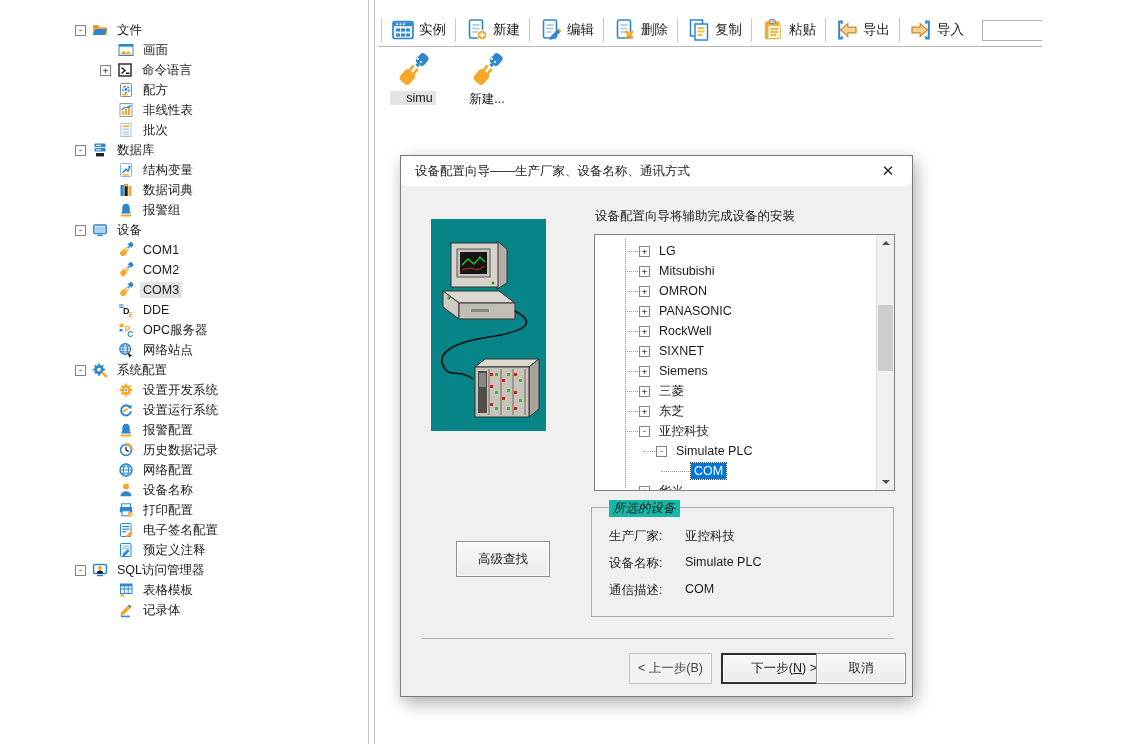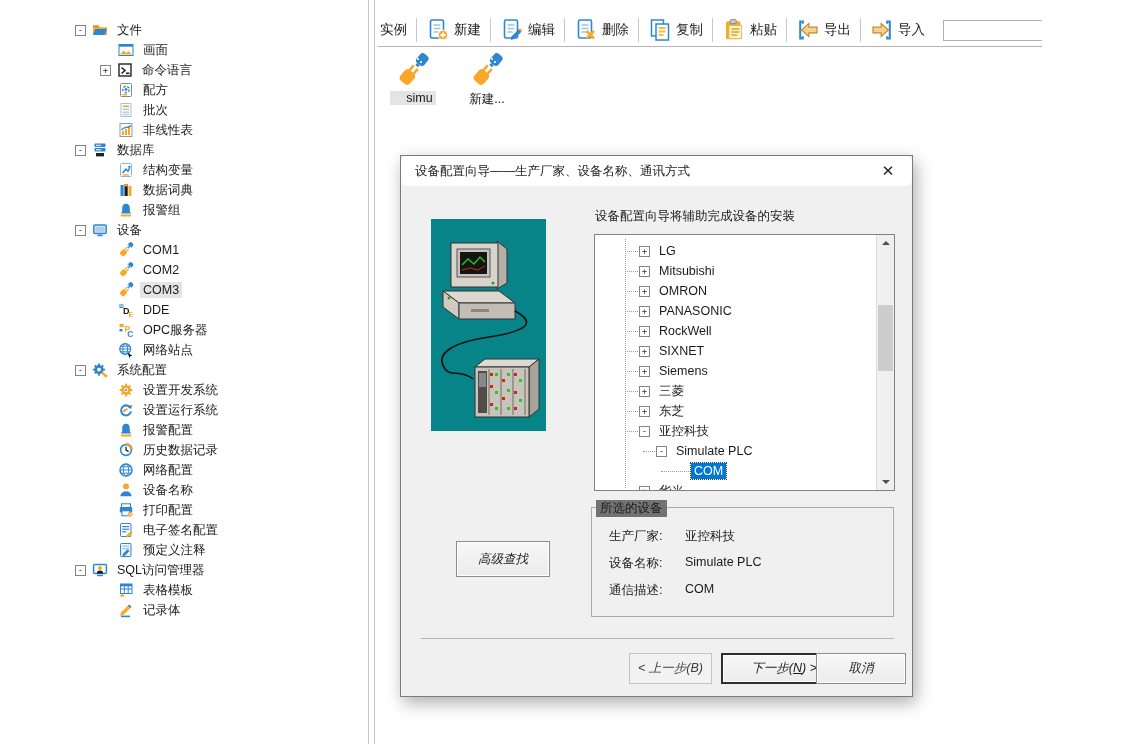--- a/index.html
+++ b/index.html
@@ -14,21 +14,21 @@
   .trow.l1.hasbox{padding-left:100px;}
   .ebox{width:11px;height:11px;box-sizing:border-box;border:1px solid #848484;background:#fff;color:#333;
         font:9px/9px "DejaVu Sans Mono",monospace;text-align:center;margin-right:6px;flex:0 0 auto;}
   .icon16{width:16px;height:16px;margin-right:6px;flex:0 0 auto;}
   .tlabel{padding:1px 3px;}
   .tlabel.sel{background:#e4e4e4;}
   
   #splitter{position:absolute;left:368px;top:0;width:5px;height:744px;border-left:1px solid #c6c6c6;border-right:1px solid #c6c6c6;background:#fff;}
   
   #toolbar{position:absolute;left:378px;top:14px;width:664px;height:32px;display:flex;align-items:center;
-           border-bottom:1px solid #b5b5b5;overflow:hidden;background:#fff;justify-content:center;}
+           border-bottom:1px solid #b5b5b5;overflow:hidden;background:#fff;}
   .tsep{width:1px;height:24px;background:#c9c9c9;margin:0 3px;flex:0 0 auto;}
   .tbtn{display:flex;align-items:center;gap:4px;padding:0 6px;flex:0 0 auto;cursor:default;}
   .tbtn .icon24{width:24px;height:24px;}
   .tbtn .tlab{font-size:13.5px;}
   #tb-search{width:128px;height:19px;border:1px solid #b0b0b0;margin-left:12px;font-size:12px;padding:0 4px;outline:none;flex:0 0 auto;}
   
   #devices{position:absolute;left:388px;top:52px;display:flex;}
   .dev{width:50px;margin-right:24px;text-align:center;}
   .dev .dicon{width:36px;height:36px;margin:0 auto;}
   .dev .dlabel{margin-top:3px;font-size:12.5px;display:inline-block;padding:0 3px;}
@@ -53,27 +53,27 @@
   .mrow .mlabel.sel{background:#0078d7;color:#fff;outline:1px dotted #404040;}
   
   #vsb{position:absolute;right:0;top:0;width:17px;bottom:0;background:#f0f0f0;border-left:1px solid #dcdcdc;}
   .sb-arrow{position:absolute;left:0;width:17px;height:16px;display:flex;align-items:center;justify-content:center;}
   .sb-arrow:after{content:"";border:4px solid transparent;}
   #sb-up{top:0;}   #sb-up:after{border-bottom-color:#505050;margin-top:-4px;}
   #sb-down{bottom:0;} #sb-down:after{border-top-color:#505050;margin-bottom:-4px;}
   #sb-thumb{position:absolute;left:1px;right:1px;top:70px;height:66px;background:#cdcdcd;}
   
   #groupbox{position:absolute;left:190px;top:351px;width:303px;height:110px;border:1px solid #ababab;box-sizing:border-box;}
-  #gb-legend{position:absolute;top:-8px;left:4px;background:#737373;padding:0 4px;font-size:12.5px;}
+  #gb-legend{position:absolute;top:-8px;left:17px;background:#14b8a6;padding:0 4px;font-size:12.5px;font-style:italic;}
   #gb-rows{padding-top:20px;}
   .gbrow{display:flex;margin:0 0 10px 17px;font-size:12.5px;}
   .gbrow .gl{width:76px;}
   
   button{font-family:"Liberation Sans","DejaVu Sans",sans-serif;font-size:12.5px;color:#1a1a1a;
-         background:linear-gradient(#f8f8f8,#ebebeb);border:1px solid #8e8e8e;box-shadow:inset 0 0 0 1px #fff;cursor:default;font-style:italic;}
+         background:linear-gradient(#f8f8f8,#ebebeb);border:1px solid #8e8e8e;box-shadow:inset 0 0 0 1px #fff;cursor:default;}
   #adv-btn{position:absolute;left:55px;top:385px;width:94px;height:36px;}
   #foot-sep{position:absolute;left:20px;right:18px;top:482px;border-top:1px solid #b5b5b5;}
   #back-btn{position:absolute;left:228px;top:497px;width:83px;height:31px;color:#404040;background:#f2f2f2;border-color:#c3c3c3;box-shadow:none;}
   #next-btn{position:absolute;left:320px;top:497px;width:103px;height:31px;border:1px solid #2f2f2f;box-shadow:inset 0 0 0 1px #2f2f2f, inset 0 0 0 2px #fff;text-align:right;}
   #cancel-btn{position:absolute;left:415px;top:497px;width:90px;height:31px;}
   .u{text-decoration:underline;}
 </style>
 </head>
 <body>
 
@@ -117,40 +117,40 @@
           <circle cx="8" cy="7.5" r="3.2" fill="none" stroke="#2e86d0" stroke-width="1.4" stroke-dasharray="2.4 1.6"></circle>
           <circle cx="8" cy="7.5" r="1.4" fill="#2e86d0"></circle>
           <rect x="4" y="12" width="5" height="1.4" fill="#f8a828"></rect>
         </svg>
       </span>
       <span class="tlabel">配方</span>
     </div>
     <div class="trow l1">
       <span class="icon16">
         <svg viewBox="0 0 16 16" width="16" height="16" style="overflow:visible">
+          <rect x="2" y="1.5" width="12" height="13" fill="#fff" stroke="#999"></rect>
+          <rect x="4" y="9" width="2" height="4" fill="#f8a828"></rect>
+          <rect x="7" y="7" width="2" height="6" fill="#f8a828"></rect>
+          <rect x="10" y="5" width="2" height="8" fill="#f8a828"></rect>
+          <path d="M3.5 8 C6 3.5 10 7 13 3.5" stroke="#2e86d0" fill="none" stroke-width="1.4"></path>
+        </svg>
+      </span>
+      <span class="tlabel">非线性表</span>
+    </div>
+    <div class="trow l1">
+      <span class="icon16">
+        <svg viewBox="0 0 16 16" width="16" height="16" style="overflow:visible">
           <rect x="3" y="1.5" width="10" height="13" fill="#fff" stroke="#9cc4e4"></rect>
           <rect x="4.8" y="3.5" width="6.4" height="1.6" fill="#f8a828"></rect>
           <rect x="4.8" y="6.5" width="6.4" height="1.6" fill="#aacfec"></rect>
           <rect x="4.8" y="9.5" width="6.4" height="1.6" fill="#aacfec"></rect>
           <rect x="4.8" y="12" width="6.4" height="1.2" fill="#aacfec"></rect>
         </svg>
       </span>
       <span class="tlabel">批次</span>
-    </div>
-    <div class="trow l1">
-      <span class="icon16">
-        <svg viewBox="0 0 16 16" width="16" height="16" style="overflow:visible">
-          <rect x="2" y="1.5" width="12" height="13" fill="#fff" stroke="#999"></rect>
-          <rect x="4" y="9" width="2" height="4" fill="#f8a828"></rect>
-          <rect x="7" y="7" width="2" height="6" fill="#f8a828"></rect>
-          <rect x="10" y="5" width="2" height="8" fill="#f8a828"></rect>
-          <path d="M3.5 8 C6 3.5 10 7 13 3.5" stroke="#2e86d0" fill="none" stroke-width="1.4"></path>
-        </svg>
-      </span>
-      <span class="tlabel">非线性表</span>
     </div>
     <div class="trow l0 hasbox">
       <span class="ebox">-</span>
       <span class="icon16">
         <svg viewBox="0 0 16 16" width="16" height="16" style="overflow:visible">
           <rect x="2.5" y="1.5" width="11" height="3.6" rx=".8" fill="#2e86d0"></rect>
           <rect x="2.5" y="6" width="11" height="3.6" rx=".8" fill="#2e86d0"></rect>
           <rect x="4" y="11" width="8" height="3.4" fill="#222"></rect>
           <rect x="4" y="2.8" width="5" height="1" fill="#fff"></rect>
           <rect x="4" y="7.3" width="5" height="1" fill="#fff"></rect>

